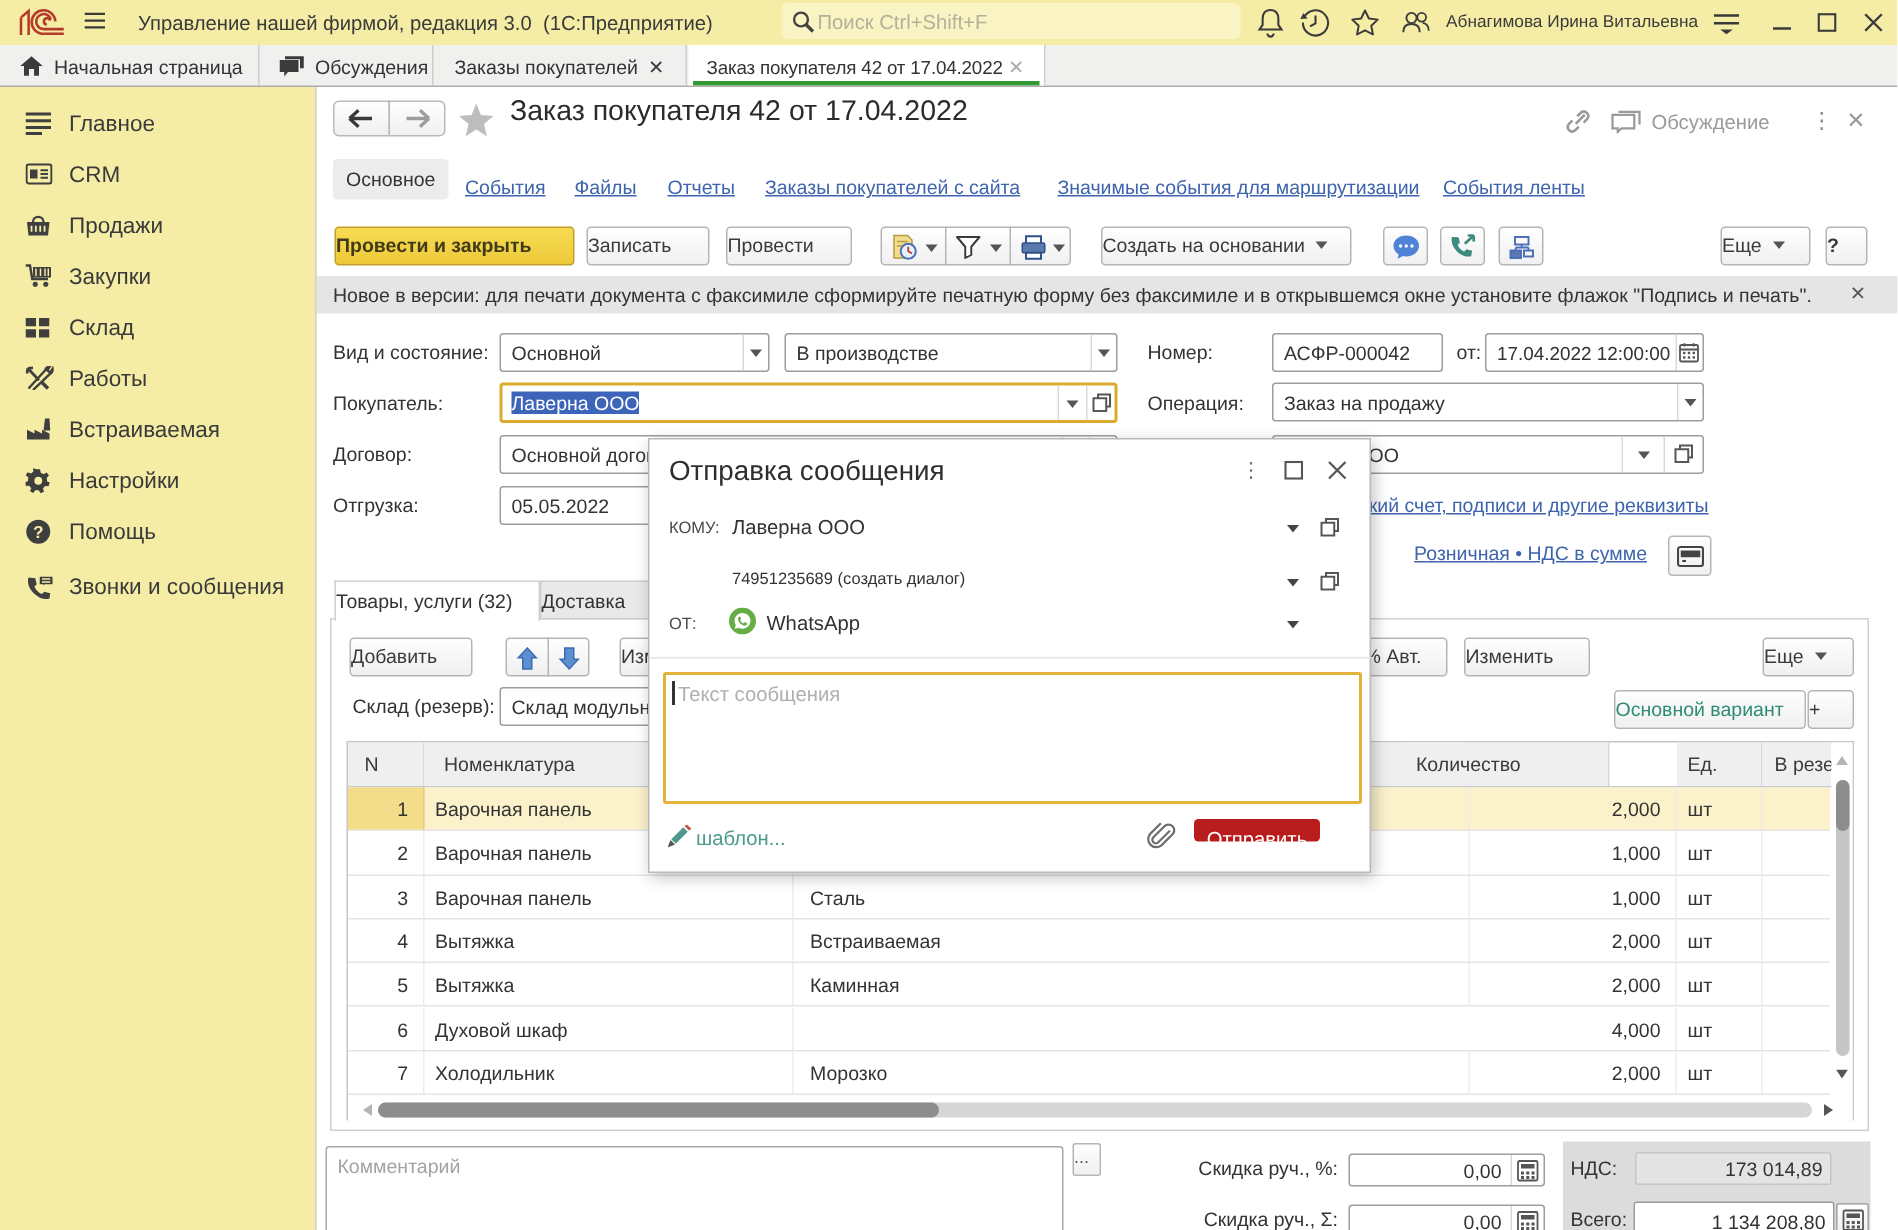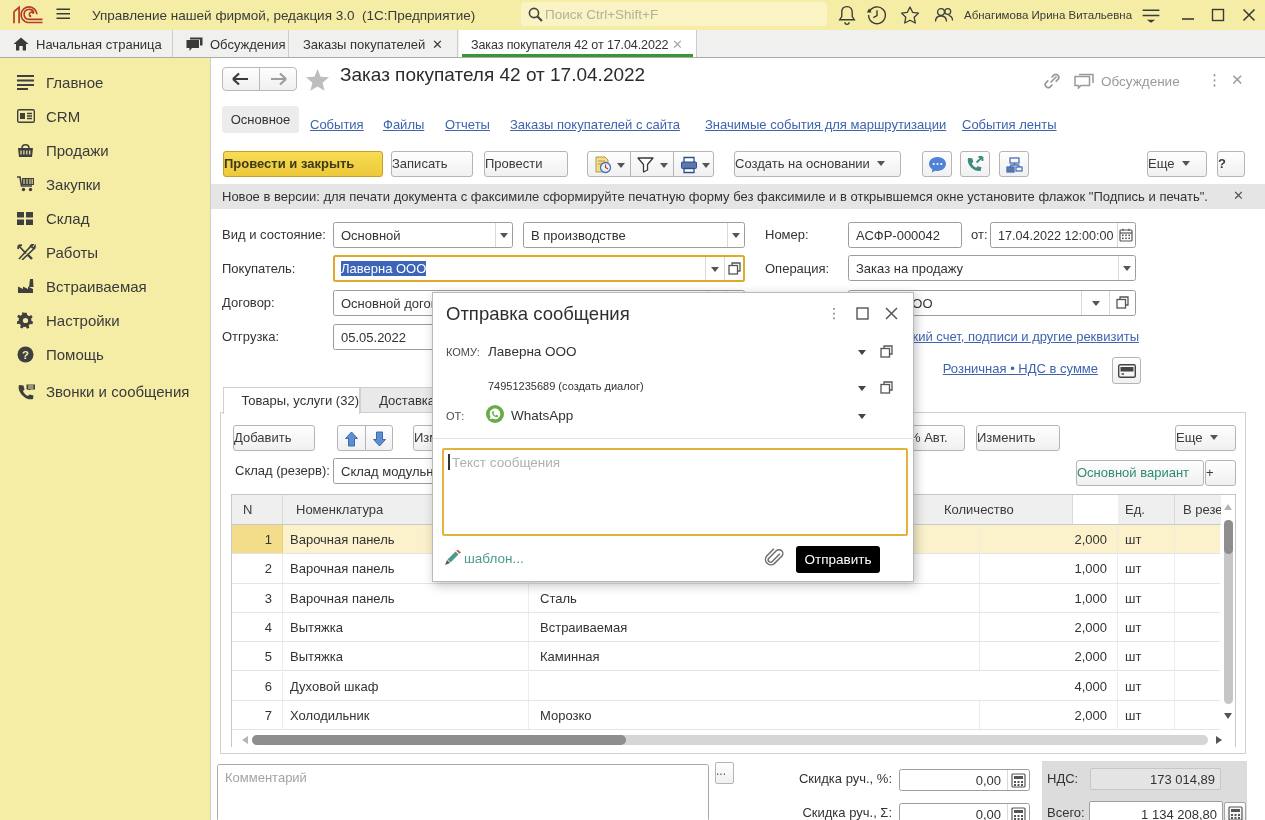--- a/index.html
+++ b/index.html
@@ -48,21 +48,21 @@
 #infobar .t { position:absolute; left:12px; top:5px; font-size:13px; color:#333; }
 
 .lbl { position:absolute; font-size:13px; color:#333; white-space:nowrap; }
 .inp { position:absolute; height:26px; border:1px solid #9d9d9d; border-radius:2.5px; background:#fff; font-size:13px; color:#333; }
 .inp .v { position:absolute; left:7px; top:5px; white-space:nowrap; }
 .inp .dd { position:absolute; top:0; bottom:0; width:17px; border-left:1px solid #d9d9d9; }
 .inp .dd:after { content:""; position:absolute; left:50%; top:50%; margin:-2px 0 0 -4px; border-left:4px solid transparent; border-right:4px solid transparent; border-top:5px solid #555; }
 .linku { font-size:13px; color:#3e64ad; text-decoration:underline; white-space:nowrap; position:absolute; }
 
 #grppanel { position:absolute; left:10px; top:354px; width:1026px; height:342px; border:1px solid #d0d0d0; background:#fff; }
-.ttab { position:absolute; top:329px; height:26px; border:1px solid #d0d0d0; font-size:13px; text-align:right; }
+.ttab { position:absolute; top:329px; height:26px; border:1px solid #d0d0d0; font-size:13px; text-align:left; }
 
 #tbl { position:absolute; left:21px; top:436px; width:1005px; height:253px; border:1px solid #c6c6c6; }
 .th { position:absolute; top:0; height:29px; background:#efefef; border-right:1px solid #d9d9d9; font-size:13px; color:#3a3a3a; overflow:hidden; }
 .th span { white-space:nowrap; }
 .row { position:absolute; left:0; width:988px; height:29.3px; border-bottom:1px solid #e4e4e4; }
 .cell { position:absolute; top:0; bottom:0; border-right:1px solid #ececec; }
 
 #dialog { position:absolute; left:432px; top:292px; width:482px; height:290px; background:#fff; border:1px solid #b9b9b9; box-shadow:2px 3px 10px rgba(0,0,0,0.25); }
 
 .calcbtn { position:absolute; width:22px; height:22px; border:1px solid #a5a5a5; border-radius:2px; background:linear-gradient(#fdfdfd,#efefef); }
@@ -719,14 +719,14 @@
 
   <svg class="abs" style="left:12px;top:257px" width="17" height="15" viewBox="0 0 17 15">
       <path d="M0 15 L2 10 L5 13 Z" fill="#555"></path>
       <path d="M2.5 9.5 L10.5 1.5 L13.5 4.5 L5.5 12.5 Z" fill="#4d9a8c"></path>
       <path d="M11.3 0.7 L12.7 -0.5 L16 2.5 L14.3 3.7 Z" fill="#c0564e"></path>
     </svg>
   <div class="abs" style="left:31px;top:258px;font-size:13.5px;color:#4d9a8c">шаблон...</div>
   <svg class="abs" style="left:330px;top:253px" width="23" height="23" viewBox="0 0 23 23">
       <path d="M16.9 7.8 L9.2 15.5 A2.3 2.3 0 0 1 5.9 12.2 L13.3 4.8 A3.8 3.8 0 0 1 18.7 10.2 L11.3 17.6 A5.4 5.4 0 0 1 3.7 10 L10.9 2.8" stroke="#6e6e6e" stroke-width="1.5" fill="none"></path>
     </svg>
-  <div class="abs" style="left:363px;top:253px;width:84px;height:27px;background:#000000;border-radius:3px;text-align:center;line-height:27px;color:#fff;font-size:13.5px">Отправить</div>
+  <div class="abs" style="left:363px;top:253px;width:84px;height:15px;background:#b91c1c;border-radius:3px;text-align:center;line-height:27px;color:#fff;font-size:13.5px">Отправить</div>
 </div>
 
 </body></html>

